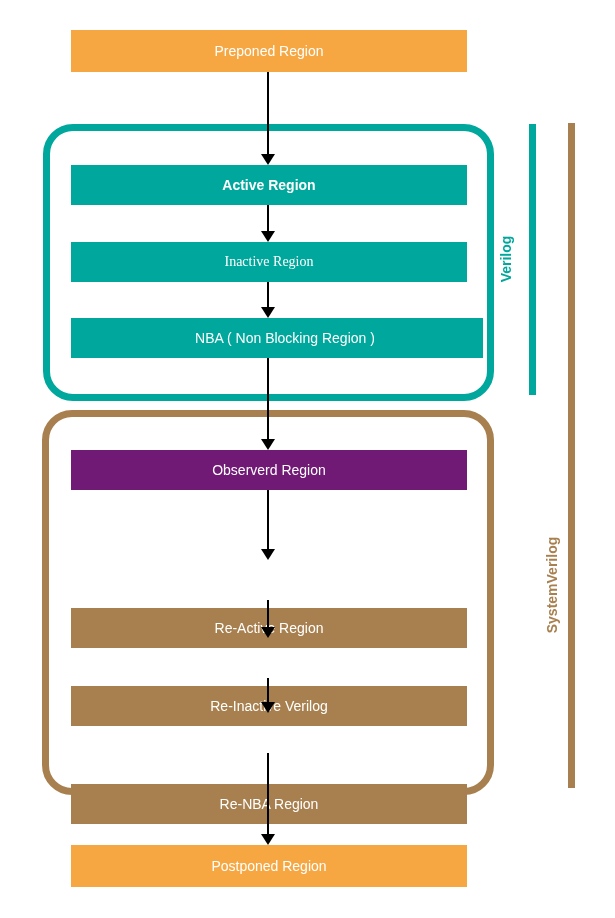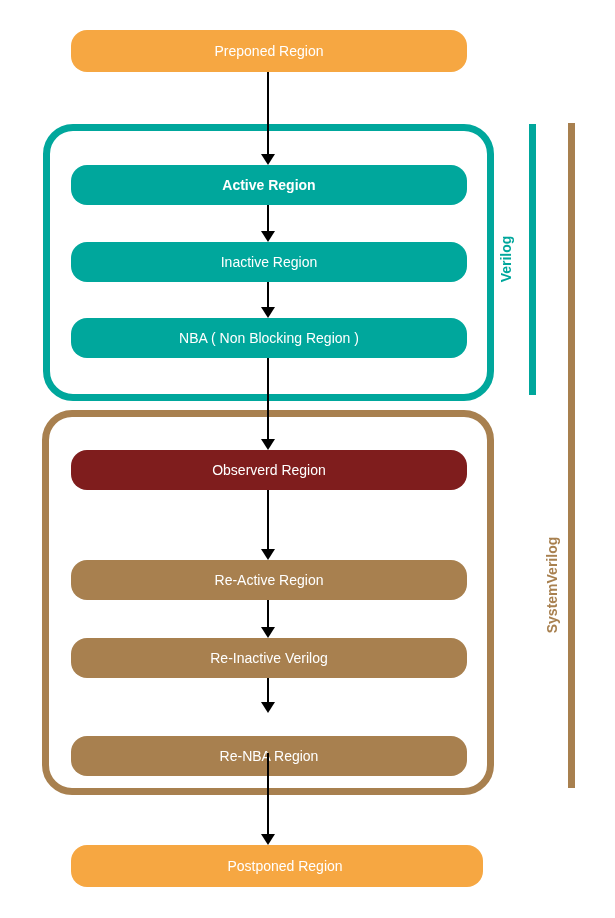--- a/index.html
+++ b/index.html
@@ -9,42 +9,42 @@
     height: 918px;
     background: #ffffff;
     font-family: "Liberation Sans", sans-serif;
     overflow: hidden;
   }
   .node {
     position: absolute;
     left: 71px;
     width: 396px;
     height: 40px;
-    border-radius: 16px;
+    border-radius: 0;
     color: #ffffff;
     font-size: 14px;
     display: flex;
     align-items: center;
     justify-content: center;
     z-index: 3;
   }
   .node.orange { background: #F6A742; height: 42px; }
   .node.teal   { background: #00A79C; }
-  .node.blue   { background: #7f1d1d; }
-  .node.brown  { background: #A8804F; }
+  .node.blue   { background: #701a75; }
+  .node.brown  { background: #A8804F; margin-top: 48px; }
 
   .n-preponed   { top: 30px;  }
   .n-active     { top: 165px; font-weight: bold; }
-  .n-inactive   { top: 242px; }
-  .n-nba        { top: 318px; }
+  .n-inactive   { top: 242px; font-family: Liberation Serif, serif; }
+  .n-nba        { top: 318px; padding-left: 16px; }
   .n-observed   { top: 450px; }
   .n-reactive   { top: 560px; }
   .n-reinactive { top: 638px; }
   .n-renba      { top: 736px; }
-  .n-postponed  { top: 845px; padding-left: 16px; }
+  .n-postponed  { top: 845px; }
 
   .group {
     position: absolute;
     box-sizing: border-box;
     border-radius: 30px;
     background: transparent;
     z-index: 1;
   }
   .group-verilog {
     left: 43px; top: 124px; width: 451px; height: 277px;

